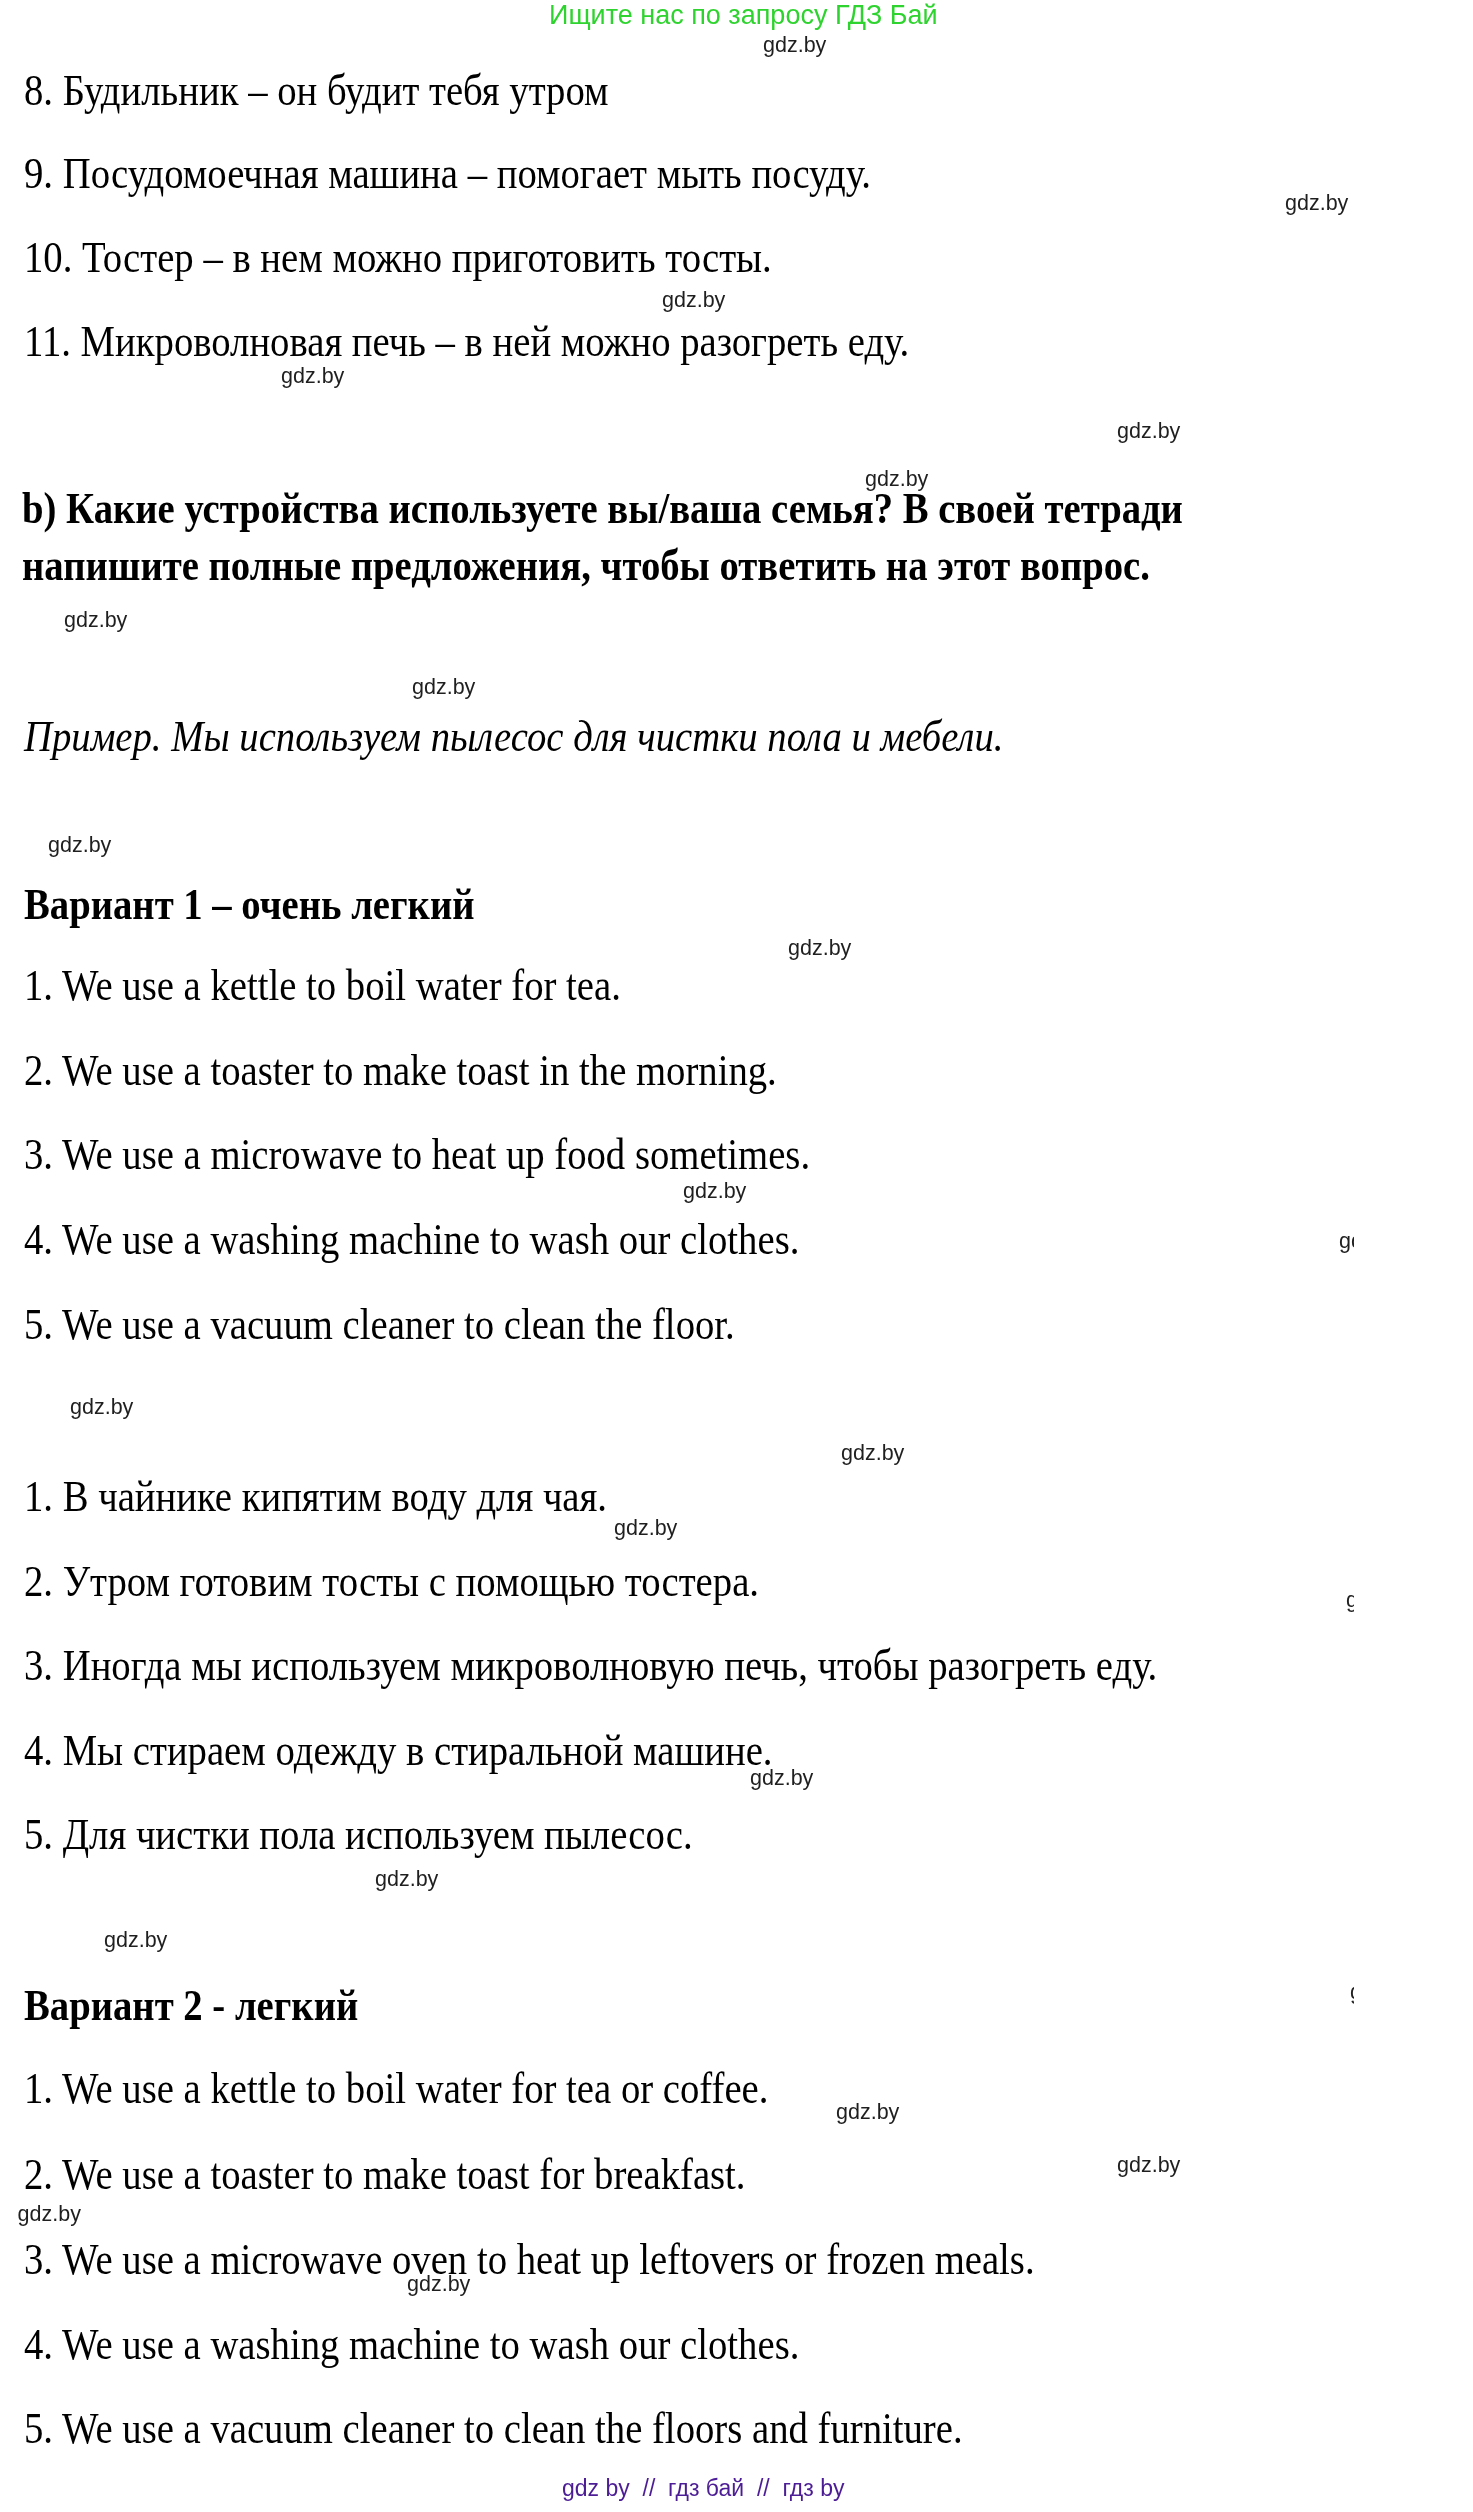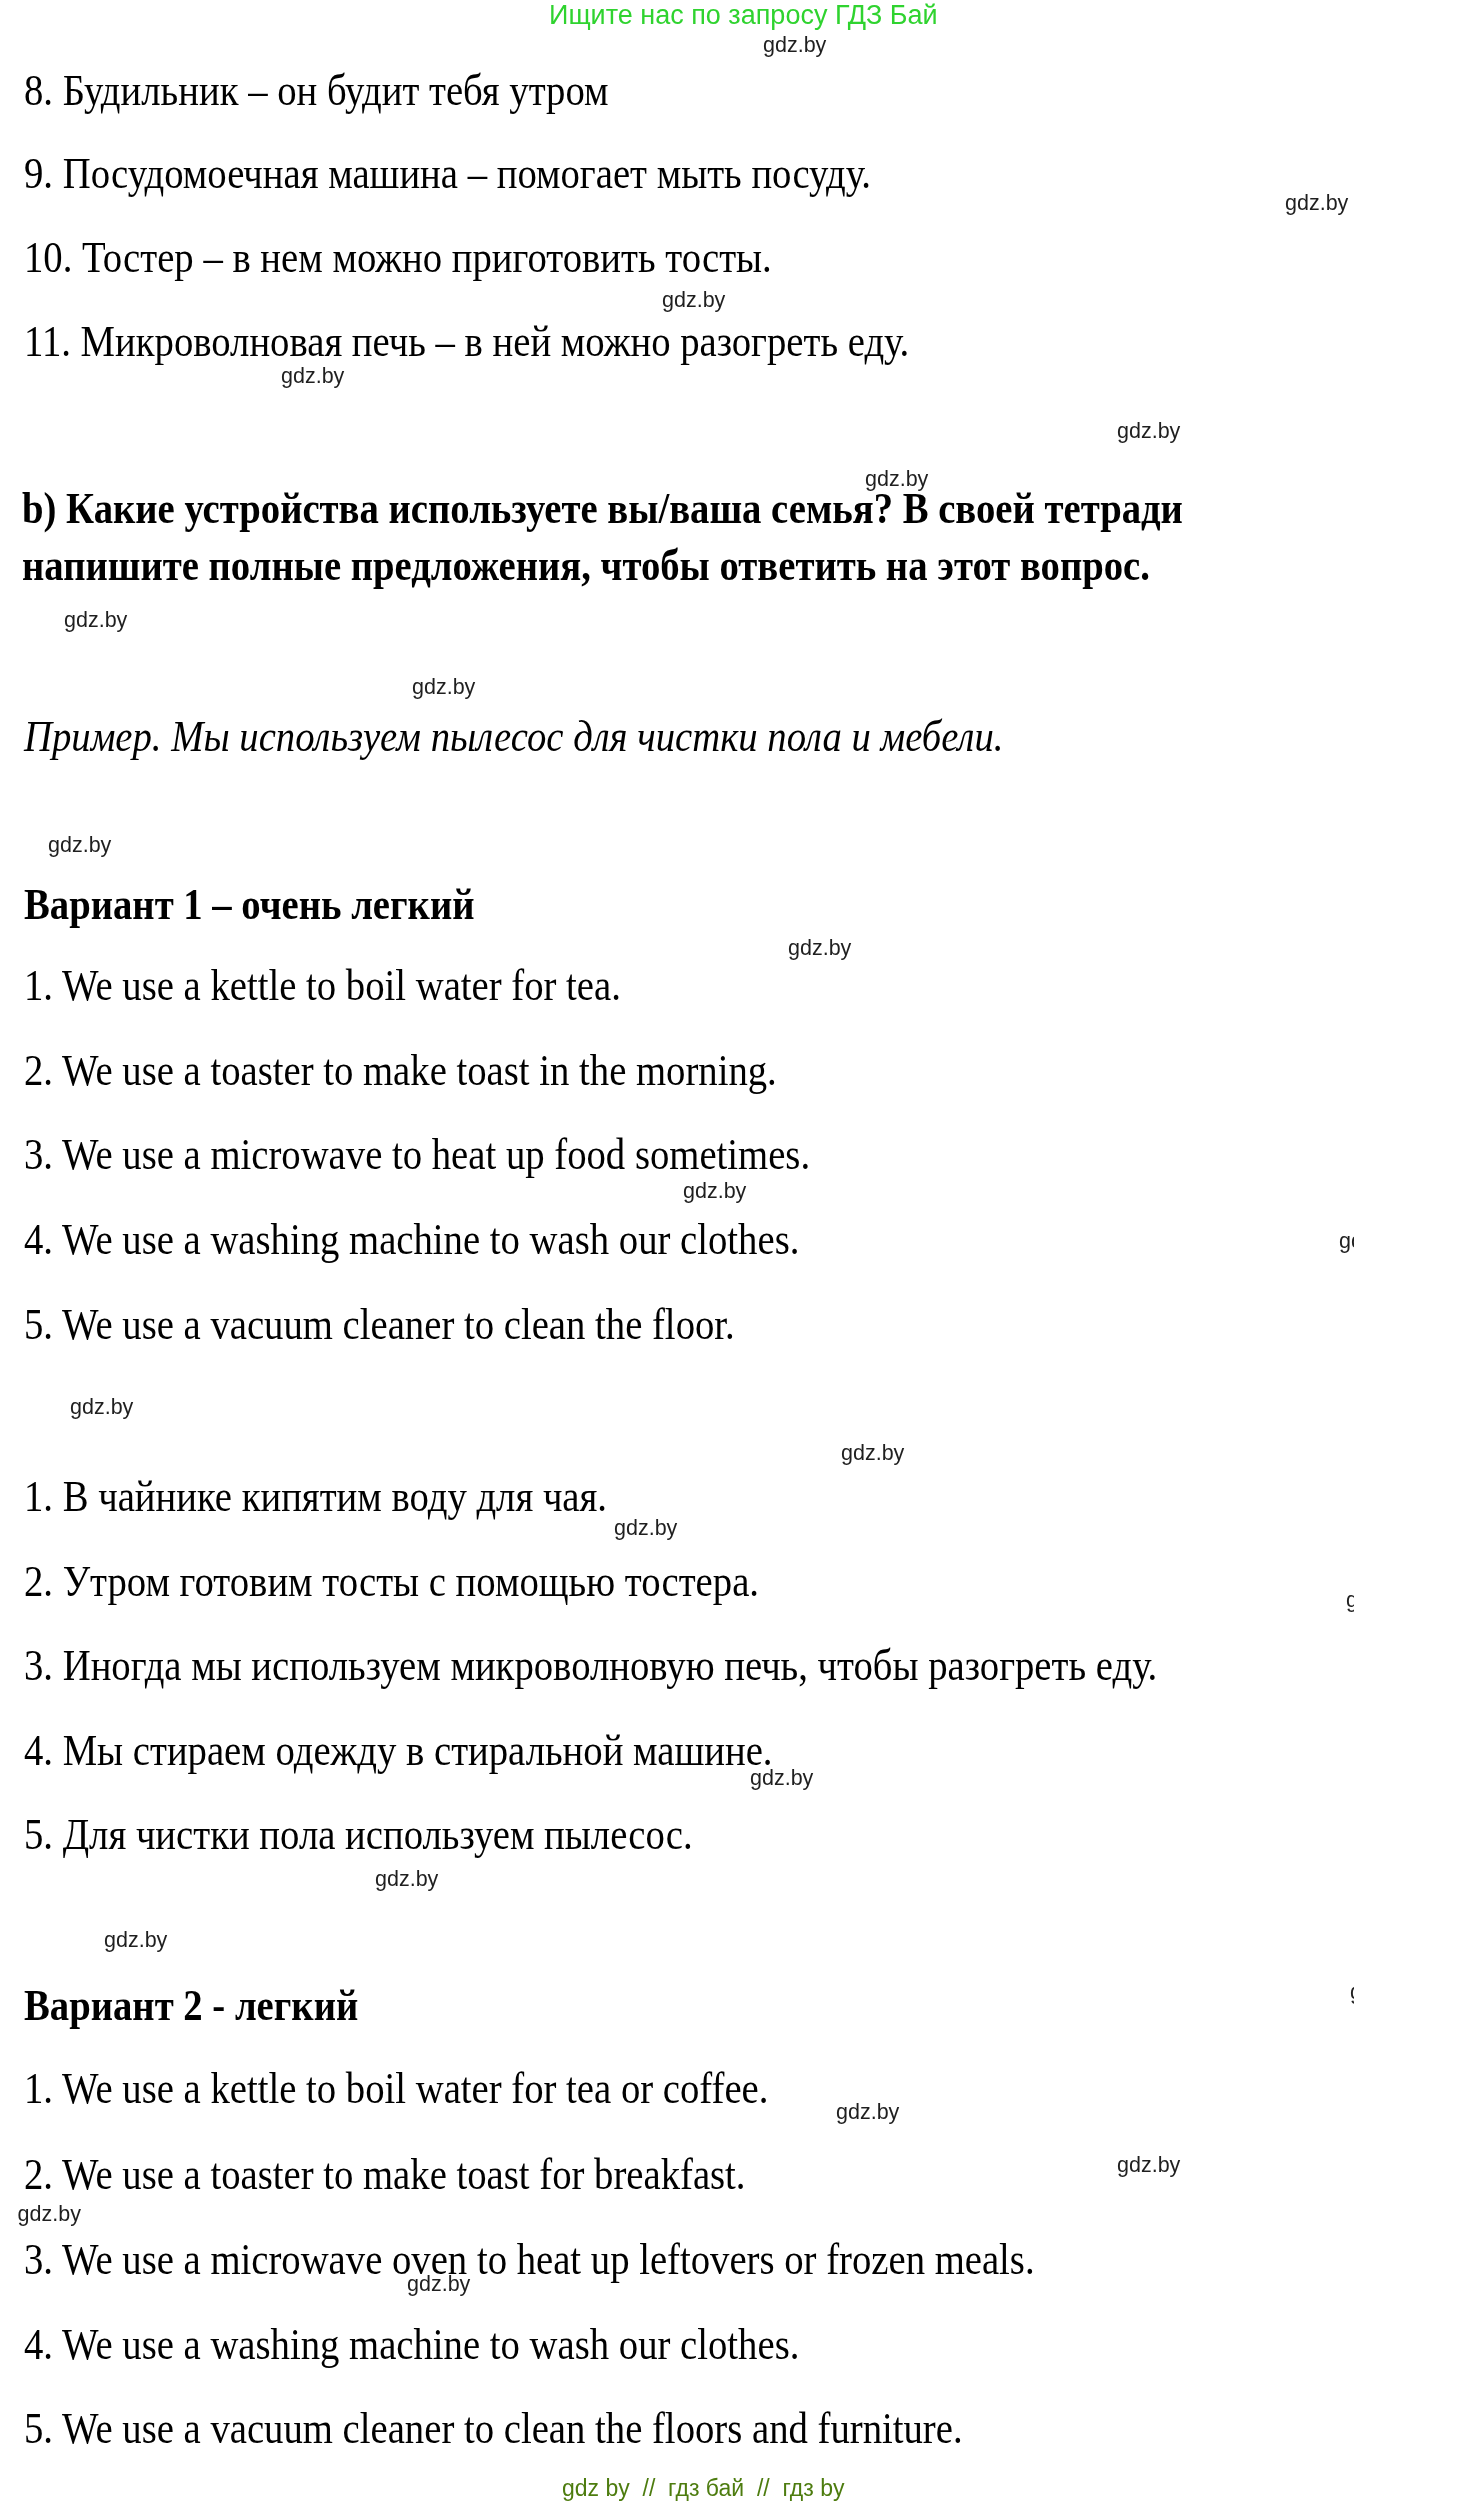--- a/index.html
+++ b/index.html
@@ -86,21 +86,21 @@
   <div class="line" style="top:1812px">5. Для чистки пола используем пылесос.</div>
 
   <div class="line bold" style="top:1983px">Вариант 2 - легкий</div>
 
   <div class="line" style="top:2066px">1. We use a kettle to boil water for tea or coffee.</div>
   <div class="line" style="top:2152px">2. We use a toaster to make toast for breakfast.</div>
   <div class="line" style="top:2237px">3. We use a microwave oven to heat up leftovers or frozen meals.</div>
   <div class="line" style="top:2322px">4. We use a washing machine to wash our clothes.</div>
   <div class="line" style="top:2406px">5. We use a vacuum cleaner to clean the floors and furniture.</div>
 
-  <div class="purple-footer" style="color: #4d7c0f;">gdz by  //  гдз бай  //  гдз by</div>
+  <div class="purple-footer" style="color: #4c1d95;">gdz by  //  гдз бай  //  гдз by</div>
 
   <div id="watermark-layer">
       <span class="watermark" style="left: 763px; top: 35px; color: rgb(31, 31, 31);">gdz.by</span>
       <span class="watermark" style="left: 1285px; top: 193px; color: rgb(31, 31, 31);">gdz.by</span>
       <span class="watermark" style="left: 662px; top: 290px; color: rgb(31, 31, 31);">gdz.by</span>
       <span class="watermark" style="left: 281px; top: 366px; color: rgb(31, 31, 31);">gdz.by</span>
       <span class="watermark" style="left: 1117px; top: 421px; color: rgb(31, 31, 31);">gdz.by</span>
       <span class="watermark" style="left: 865px; top: 469px; color: rgb(31, 31, 31);">gdz.by</span>
       <span class="watermark" style="left: 64px; top: 610px; color: rgb(31, 31, 31);">gdz.by</span>
       <span class="watermark" style="left: 412px; top: 677px; color: rgb(31, 31, 31);">gdz.by</span>

